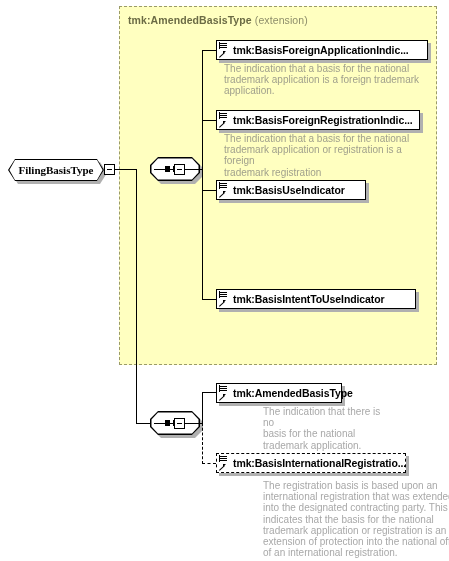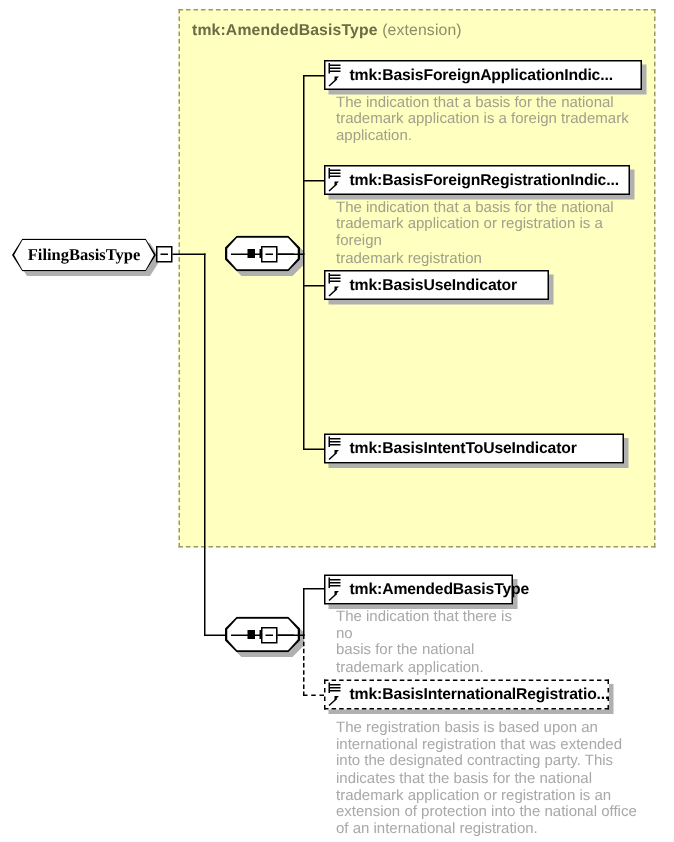--- a/index.html
+++ b/index.html
@@ -263,21 +263,21 @@
 
   
   .anno {
     position: absolute;
     font-size: 10px;
     line-height: 11.2px;
     color: #a0a08c;
     white-space: pre-line;
     letter-spacing: 0px;
   }
-  .anno.on-white { color: #a8a8a8; }
+  .anno.on-white { color: #a8a8a8; margin-left: 39px; }
 
   
   .ln-h, .ln-v {
     position: absolute;
     background: #000000;
   }
   .ln-h { height: 1px; }
   .ln-v { width: 1px; }
   .dln-h, .dln-v {
     position: absolute;

